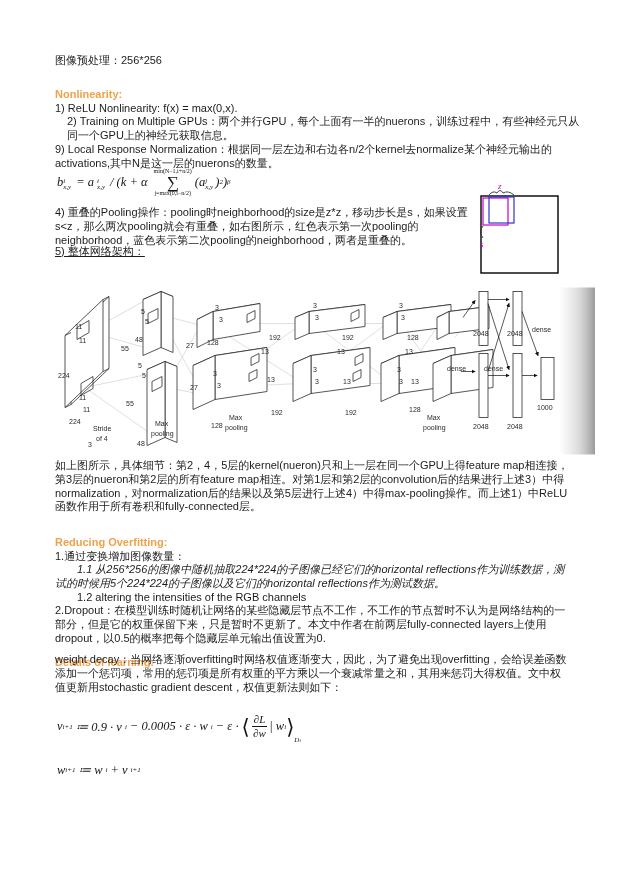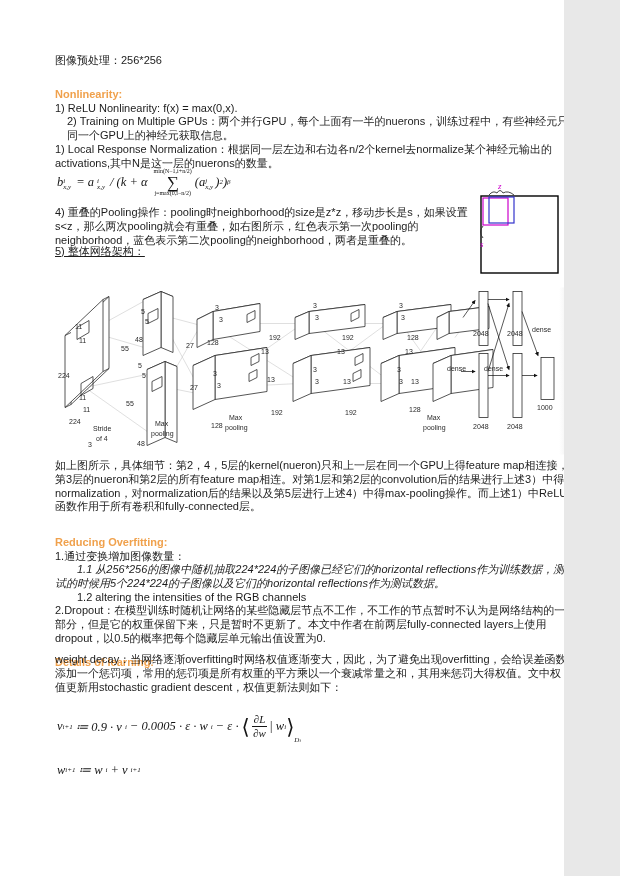--- a/index.html
+++ b/index.html
@@ -1,16 +1,16 @@
 <!DOCTYPE html>
 <html><head>
 <meta charset="utf-8">
 <style>
   html,body{margin:0;padding:0;background:#e8e8e8;}
-  .page{position:relative;width:564px;height:876px;background:#ffffff;overflow:hidden;
+  .page{position:relative;width:620px;height:876px;background:#ffffff;overflow:hidden;
         font-family:"Liberation Sans",sans-serif;color:#1c1c1c;}
   .t{position:absolute;left:55px;width:515px;font-size:11px;line-height:13.8px;
      text-align:left;white-space:pre-wrap;}
   .heading{font-weight:bold;}
   .indent{text-indent:22px;}
   
   .formula{position:absolute;font-family:"Liberation Serif",serif;font-style:italic;
            font-size:12.5px;color:#141414;display:flex;align-items:center;}
   .formula .gap{margin:0 3px;}
   .ss{display:inline-flex;flex-direction:column;justify-content:center;
@@ -36,21 +36,21 @@
 </head>
 <body>
 
 <div class="page">
 
   <div class="t" style="top:54px;">图像预处理：256*256</div>
 
   <div class="t heading" style="top: 88px; color: rgb(240, 161, 76);">Nonlinearity:</div>
   <div class="t" style="top:102px;">1) ReLU Nonlinearity: f(x) = max(0,x).</div>
   <div class="t" style="top:115px;margin-left:12px;">2) Training on Multiple GPUs：两个并行GPU，每个上面有一半的nuerons，训练过程中，有些神经元只从同一个GPU上的神经元获取信息。</div>
-  <div class="t" style="top:143px;">1) Local Response Normalization：根据同一层左边和右边各n/2个kernel去normalize某个神经元输出的activations,其中N是这一层的nuerons的数量。</div>
+  <div class="t" style="top:143px;">9) Local Response Normalization：根据同一层左边和右边各n/2个kernel去normalize某个神经元输出的activations,其中N是这一层的nuerons的数量。</div>
 
   <div class="formula" style="left:57px;top:168px;">
     <span>b</span>
       <span class="ss">
         <span>i</span>
         <span>x,y</span>
       </span>
     <span class="gap">= a</span>
       <span class="ss">
         <span>i</span>

